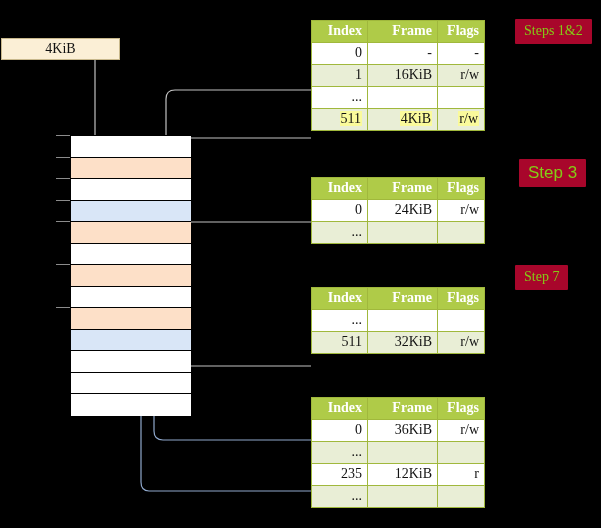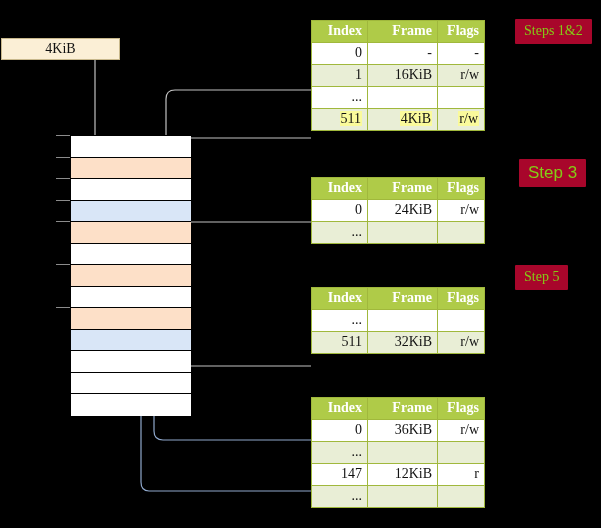--- a/index.html
+++ b/index.html
@@ -121,21 +121,21 @@
     <span>4KiB</span>
   </div>
 
   <div class="badge" id="badge-steps12">
     <span>Steps 1&amp;2</span>
   </div>
   <div class="badge sans" id="badge-step3">
     <span>Step 3</span>
   </div>
   <div class="badge" id="badge-step4">
-    <span>Step 5</span>
+    <span>Step 7</span>
   </div>
 
   <div class="stack" id="memory-stack">
       <div class="mrow" style="top: 0px; height: 21.5385px;"></div>
       <div class="mrow orange" style="top: 21.5385px; height: 21.5385px;"></div>
       <div class="mrow" style="top: 43.0769px; height: 21.5385px;"></div>
       <div class="mrow blue" style="top: 64.6154px; height: 21.5385px;"></div>
       <div class="mrow orange" style="top: 86.1538px; height: 21.5385px;"></div>
       <div class="mrow" style="top: 107.692px; height: 21.5385px;"></div>
       <div class="mrow orange" style="top: 129.231px; height: 21.5385px;"></div>
@@ -225,21 +225,21 @@
           <td class="c-index">0</td>
           <td class="c-frame">36KiB</td>
           <td class="c-flags">r/w</td>
         </tr>
         <tr class="alt">
           <td class="c-index">...</td>
           <td class="c-frame"></td>
           <td class="c-flags"></td>
         </tr>
         <tr>
-          <td class="c-index">147</td>
+          <td class="c-index">235</td>
           <td class="c-frame">12KiB</td>
           <td class="c-flags">r</td>
         </tr>
         <tr class="alt">
           <td class="c-index">...</td>
           <td class="c-frame"></td>
           <td class="c-flags"></td>
         </tr>
       </tbody>
     </table>

